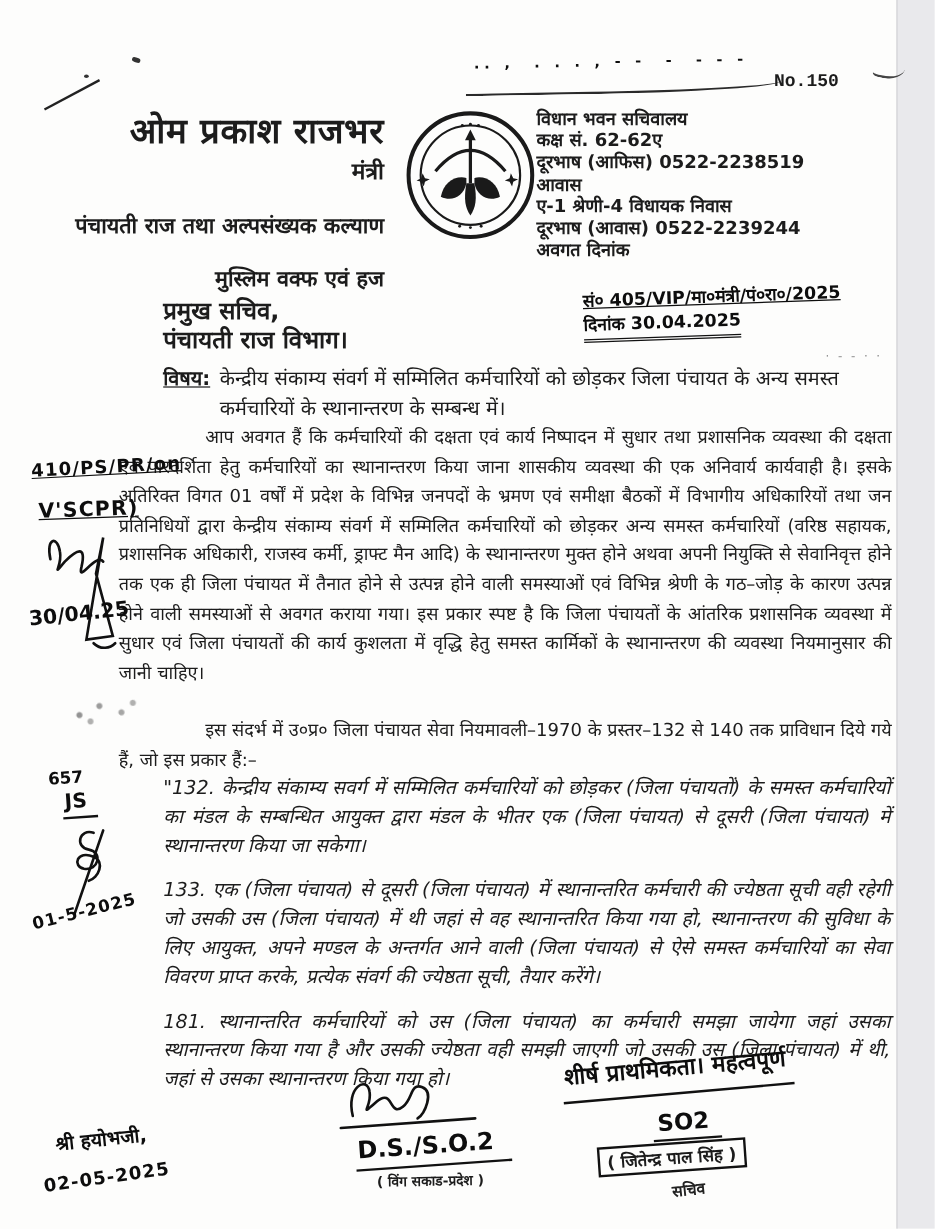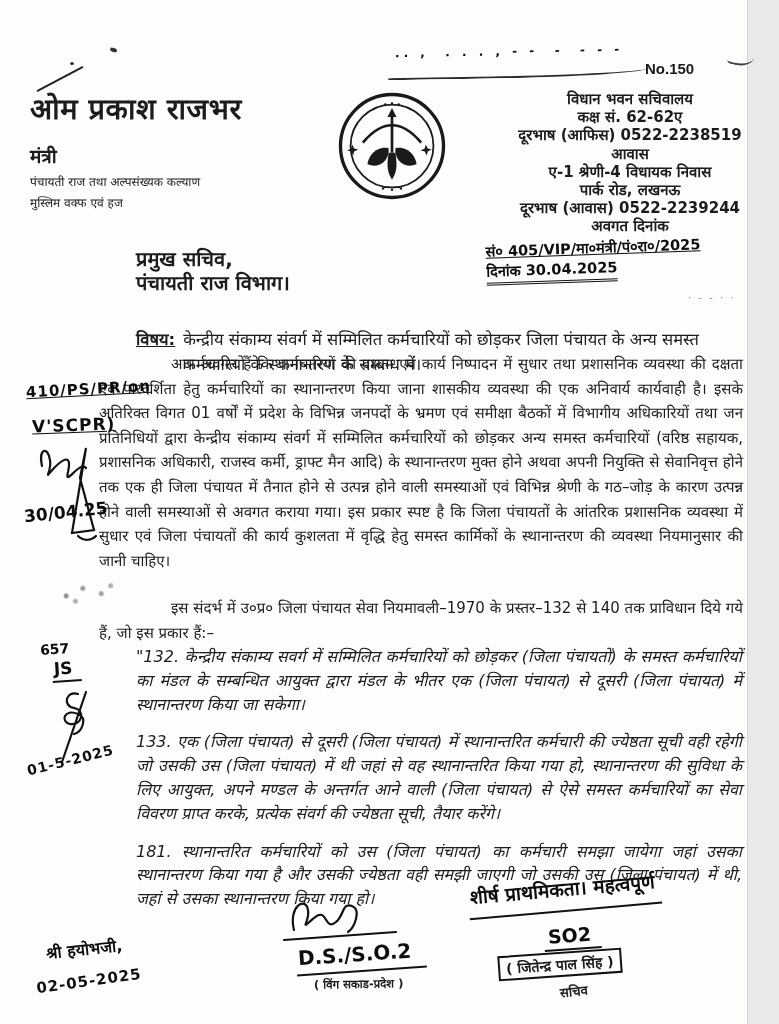--- a/index.html
+++ b/index.html
@@ -19,36 +19,36 @@
   .right-curl{left:728px;top:50px;width:26px;height:14px;border-bottom:2px solid #444;border-radius:0 0 70% 20%;transform:rotate(12deg);}
   .tiny-dashes{left:688px;top:292px;color:#8b8b8b;font-size:10px;letter-spacing:2px;}
   .smudge{left:52px;top:580px;width:70px;height:26px;background:
     radial-gradient(circle at 20% 50%,rgba(60,60,60,.55) 0 2px,transparent 3px),
     radial-gradient(circle at 45% 30%,rgba(60,60,60,.5) 0 2px,transparent 3px),
     radial-gradient(circle at 70% 60%,rgba(60,60,60,.45) 0 2px,transparent 3px),
     radial-gradient(circle at 32% 75%,rgba(60,60,60,.4) 0 2px,transparent 3px),
     radial-gradient(circle at 85% 35%,rgba(60,60,60,.4) 0 2px,transparent 3px);
     filter:blur(.6px);transform:rotate(-8deg);}
   
-  .no150{left:645px;top:60px;font-family:Liberation Sans, sans-serif;font-size:15px;font-weight:700;}
-  .lh-left{left:30px;top:88px;width:290px;text-align:left;}
+  .no150{left:645px;top:60px;font-family:Liberation Mono, monospace;font-size:15px;font-weight:700;}
+  .lh-left{left:30px;top:88px;width:290px;text-align:right;}
   .lh-name{font-size:29px;font-weight:800;letter-spacing:.5px;}
-  .lh-title{font-size:19px;font-weight:800;margin-top:16px;}
-  .lh-dept{font-size:12px;font-weight:400;margin-top:4px;}
-  .lh-right{left:484px;top:90px;width:292px;text-align:center;font-weight:700;font-size:15px;line-height:18.2px;}
+  .lh-title{font-size:19px;font-weight:800;margin-top:2px;}
+  .lh-dept{font-size:18px;font-weight:700;margin-top:20px;}
+  .lh-right{left:447px;top:90px;width:292px;font-weight:700;font-size:15px;line-height:18.2px;}
   
   .emblem{left:336px;top:90px;width:112px;height:112px;}
   
   .addressee{left:136px;top:247px;font-size:20px;font-weight:700;line-height:24px;}
   .hw{font-weight:700;color:#0d0d0d;}
   .ref-hw{left:486px;top:238px;font-size:14.5px;transform:rotate(-2deg);line-height:20px;}
   .ref-hw .l1{text-decoration:underline;}
   .ref-hw .l2{border-bottom:3px double #111;display:inline-block;padding-bottom:1px;}
   
-  .subject{left:136px;top:303px;width:600px;display:flex;font-size:16.5px;line-height:25px;margin-top:24px;}
+  .subject{left:136px;top:303px;width:600px;display:flex;font-size:16.5px;line-height:25px;}
   .subject .lbl{font-weight:800;text-decoration:underline;margin-right:8px;white-space:nowrap;}
   
   .para{left:99px;width:644px;font-size:15px;line-height:24.6px;text-align:justify;}
   .p1{top:352px;text-indent:72px;}
   .p2{top:596px;text-indent:72px;}
   .provisions{left:136px;top:645px;width:606px;font-size:16px;line-height:23.8px;font-style:italic;text-align:justify;}
   .provisions p{margin:0 0 14px 0;}
   
   .mn1{left:26px;top:380px;font-size:15px;text-decoration:underline;transform:rotate(-3deg);letter-spacing:1px;}
   .mn2{left:32px;top:415px;font-size:17px;text-decoration:underline;transform:rotate(-2deg);letter-spacing:1px;}
@@ -113,21 +113,20 @@
     <circle cx="50" cy="89" r="1.1" fill="#1a1a1a"></circle>
     <circle cx="58" cy="88" r="1.1" fill="#1a1a1a"></circle>
 </svg>
 
 <div class="abs lh-right">
   <div>विधान भवन सचिवालय</div>
   <div>कक्ष सं. 62-62ए</div>
   <div>दूरभाष (आफिस) 0522-2238519</div>
   <div>आवास</div>
   <div>ए-1 श्रेणी-4 विधायक निवास</div>
-  <div>पार्क रोड, लखनऊ</div>
   <div>दूरभाष (आवास) 0522-2239244</div>
   <div>अवगत दिनांक</div>
 </div>
 
 <div class="abs addressee">
   <div>प्रमुख सचिव,</div>
   <div>पंचायती राज विभाग।</div>
 </div>
 
 <div class="abs ref-hw hw">

